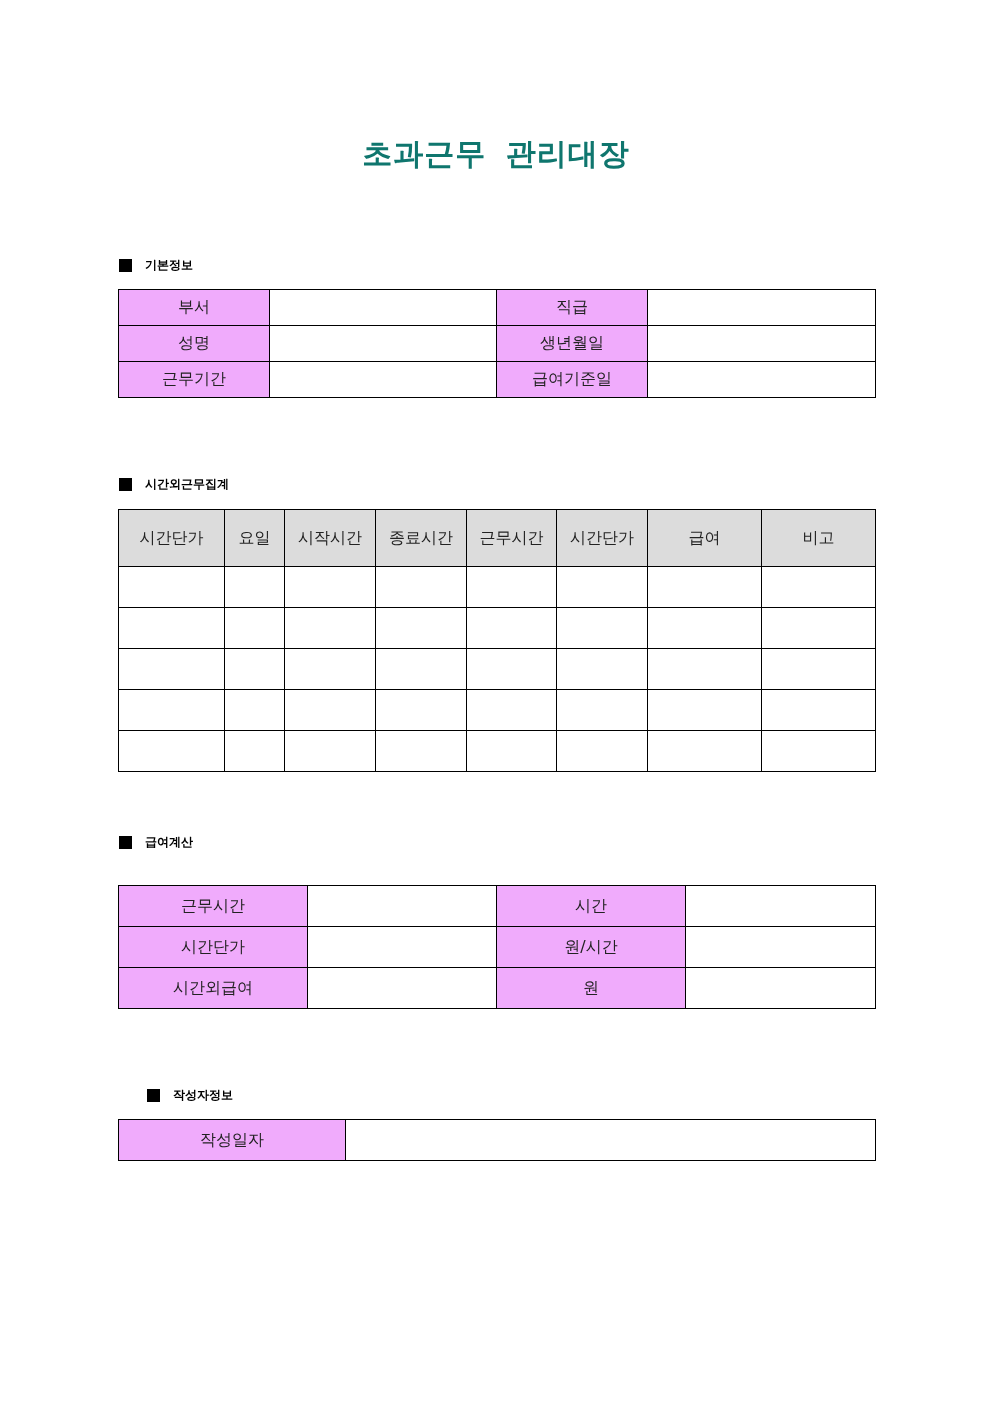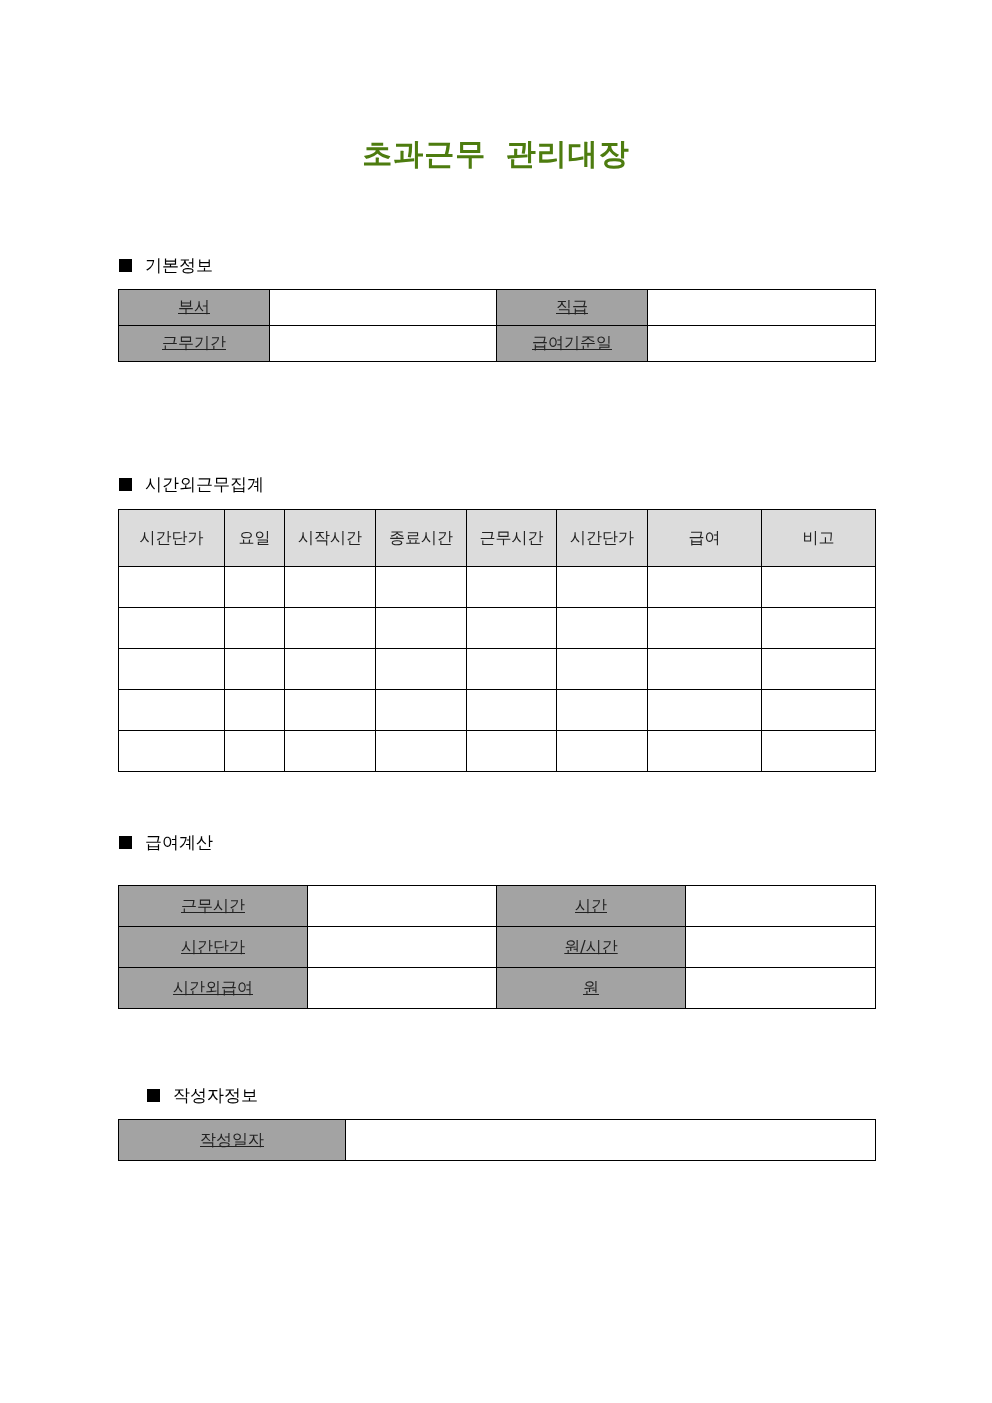--- a/index.html
+++ b/index.html
@@ -18,27 +18,27 @@
     .title {
       position: absolute;
       left: 0;
       top: 134px;
       width: 992px;
       text-align: center;
       font-size: 30px;
       font-weight: bold;
       letter-spacing: 1px;
       word-spacing: 8px;
-      color: #4d7c0f;
+      color: #0f766e;
     }
     .section-heading {
       position: absolute;
       left: 119px;
-      font-size: 17px;
-      font-weight: normal;
+      font-size: 12px;
+      font-weight: bold;
       color: #000000;
       display: flex;
       align-items: center;
       height: 24px;
     }
     .section-heading .bullet {
       display: inline-block;
       width: 13px;
       height: 13px;
       background: #000000;
@@ -54,22 +54,21 @@
     td, th {
       border: 1.5px solid #000000;
       padding: 0;
       text-align: center;
       vertical-align: middle;
       font-size: 16px;
       font-weight: normal;
       color: #222222;
     }
     .label {
-      background: #a3a3a3;
-      text-decoration: underline;
+      background: #f0abfc;
     }
     .value {
       background: #ffffff;
     }
     #basic-info { top: 289px; }
     #basic-info td { height: 35px; }
     #overtime { top: 509px; }
     #overtime th { height: 56px; background: #dcdcdc; }
     #overtime td { height: 40px; }
     #salary { top: 885px; }
@@ -94,20 +93,26 @@
       <col style="width:228px">
   </colgroup>
   <tbody>
       <tr>
     <td class="label">부서</td>
     <td class="value"></td>
     <td class="label">직급</td>
     <td class="value"></td>
   </tr>
   <tr>
+    <td class="label">성명</td>
+    <td class="value"></td>
+    <td class="label">생년월일</td>
+    <td class="value"></td>
+  </tr>
+  <tr>
     <td class="label">근무기간</td>
     <td class="value"></td>
     <td class="label">급여기준일</td>
     <td class="value"></td>
   </tr>
 </tbody>
   </table>
 
 <div class="section-heading" style="top:472px;">
   <span class="bullet"></span>

